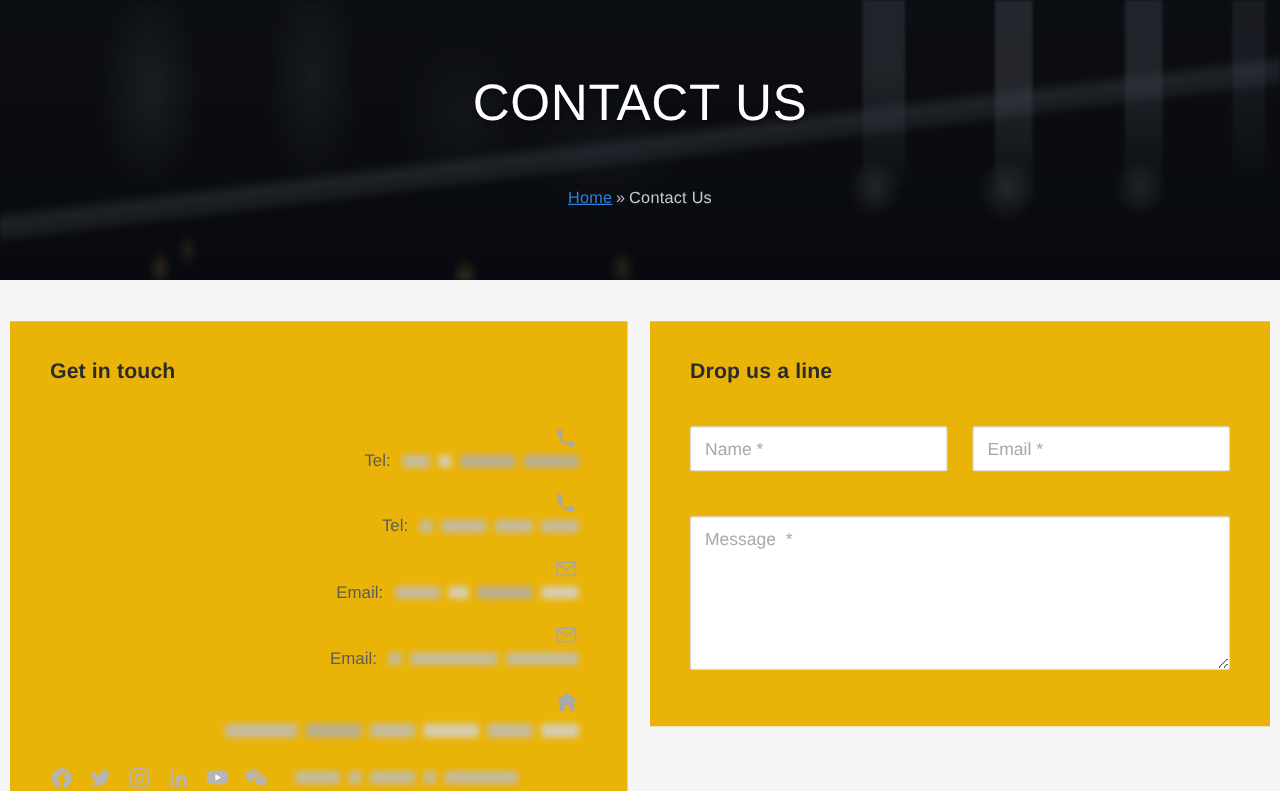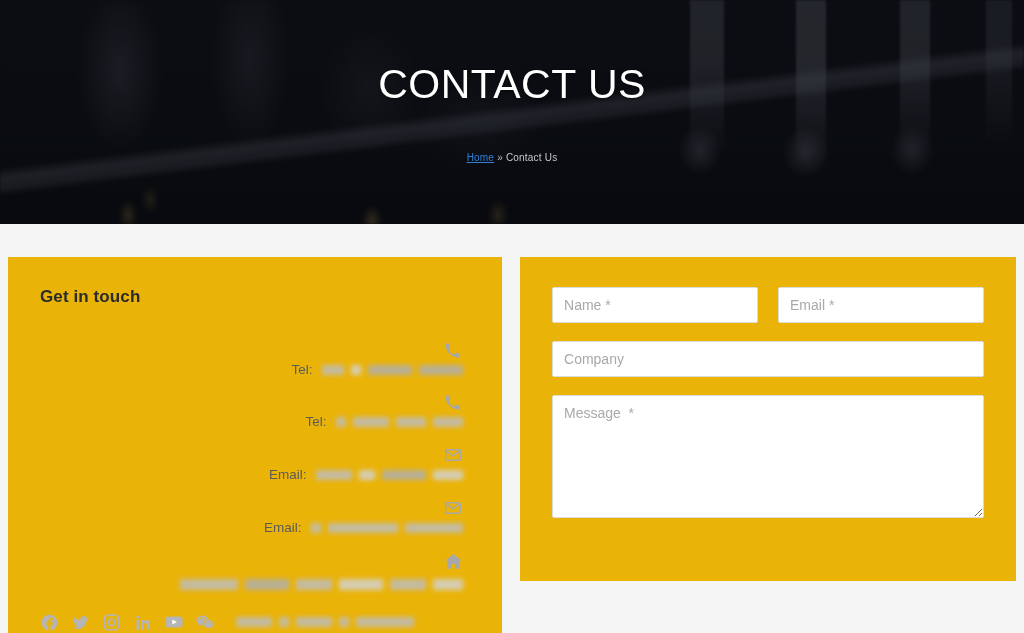--- a/index.html
+++ b/index.html
@@ -57,21 +57,21 @@
   }
   .hero-title {
     color: #ffffff;
     font-size: 41px;
     font-weight: 400;
     letter-spacing: .5px;
     margin: 0 0 44px 0;
     text-shadow: 0 1px 3px rgba(0,0,0,.45);
   }
   .breadcrumb {
-    font-size: 10px;
+    font-size: 13px;
     color: #c6c9cd;
     letter-spacing: .2px;
   }
   .breadcrumb .crumb-home { color: #2f80d6; }
   .breadcrumb .crumb-sep { color: #b9bcc1; margin: 0 3px; }
 
   
   .cards {
     display: flex;
     gap: 18px;
@@ -313,25 +313,25 @@
         <span class="redact s3"></span>
           <span class="redact s2"></span>
           <span class="redact s3"></span>
           <span class="redact s2"></span>
           <span class="redact s6"></span>
       </span>
     </div>
   </div>
 
   <div class="card card-right">
+    <h2 class="card-title">Drop us a line</h2>
 
     <div class="form-grid">
       <input class="form-field" type="text" placeholder="Name *" style="">
       <input class="form-field" type="text" placeholder="Email *" style="">
     </div>
 
     <div class="form-grid">
-      <input class="form-field" type="text" placeholder="Company" style="">
     </div>
 
     <textarea class="form-textarea" placeholder="Message  *" style=""></textarea>
   </div>
 </div>
 
 </body></html>

